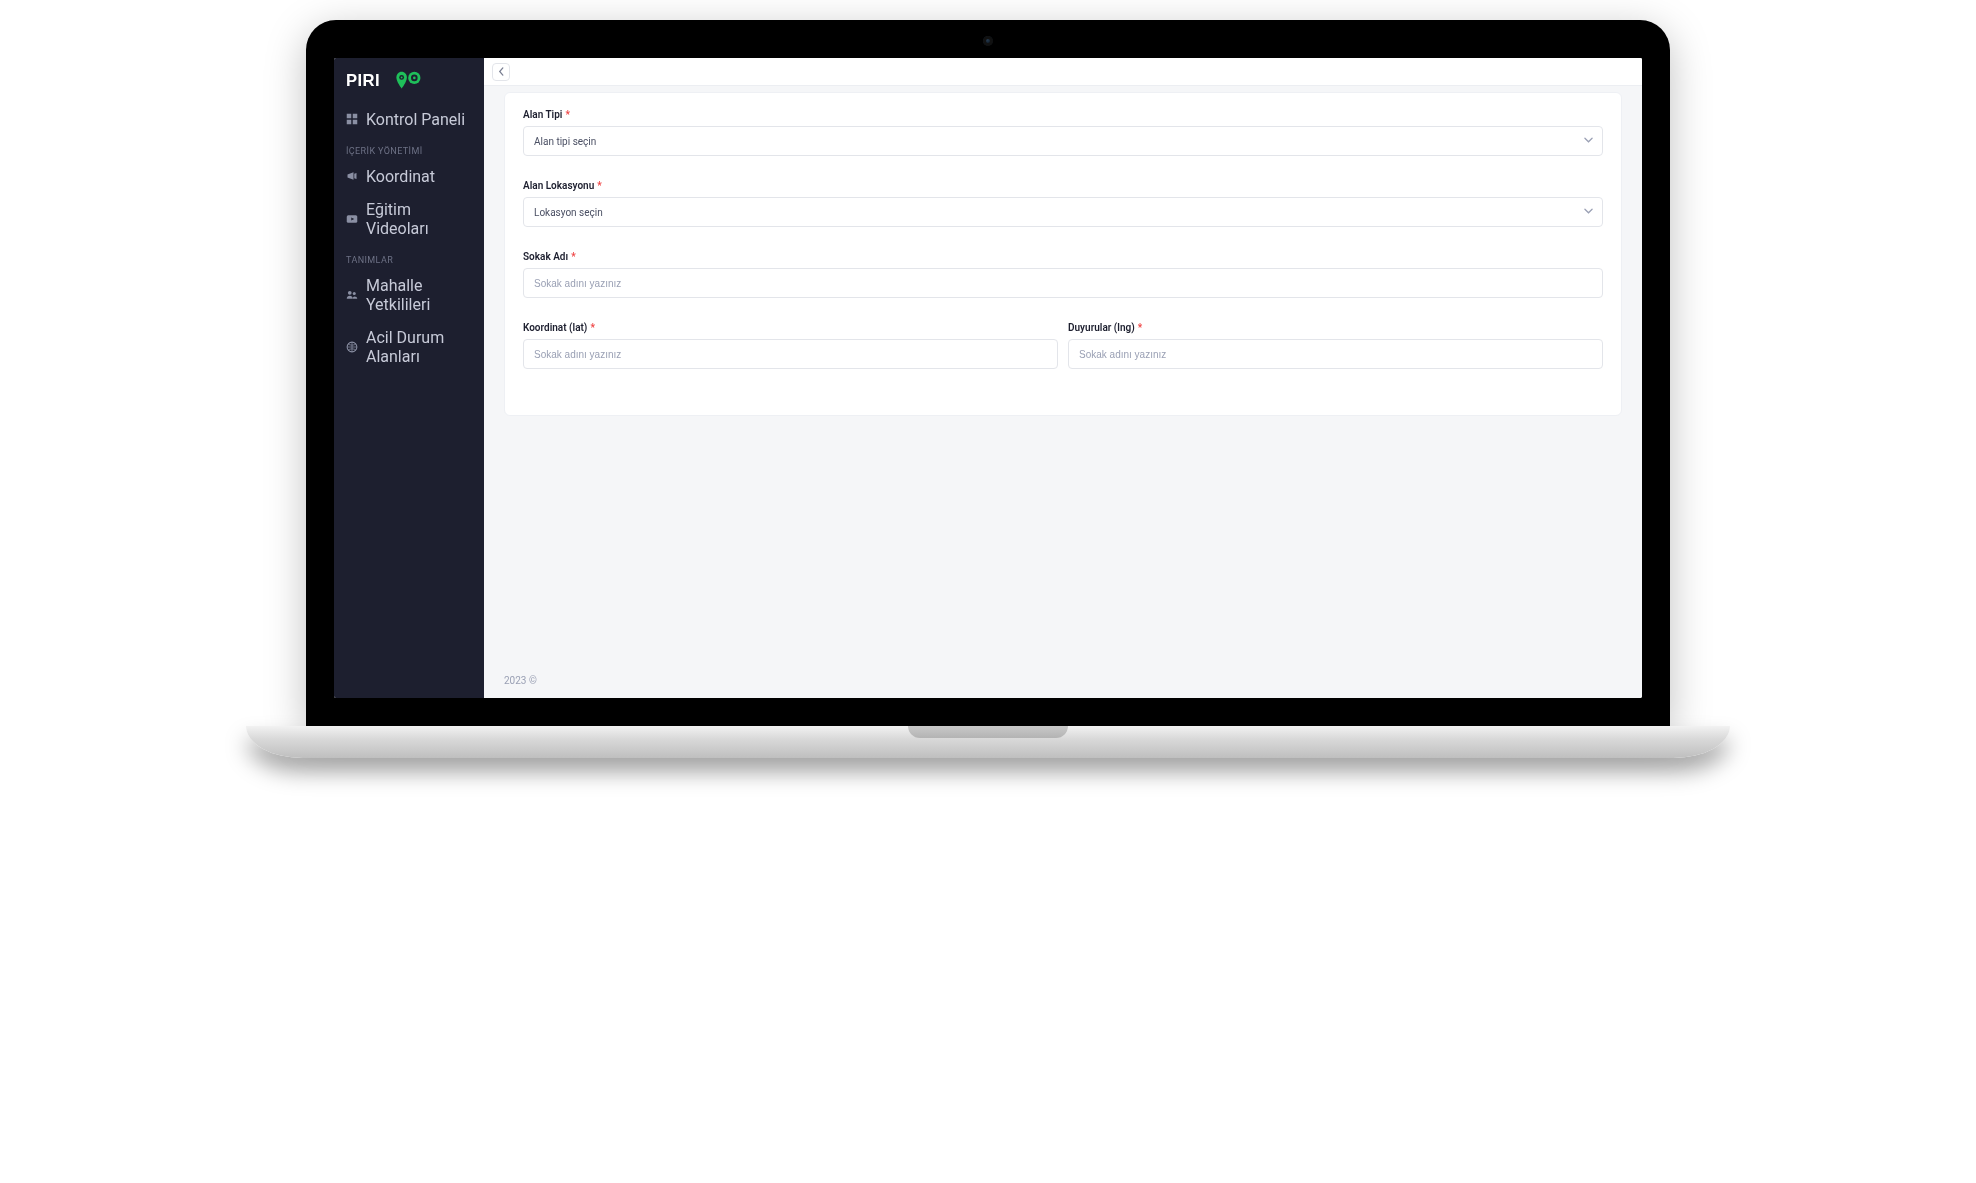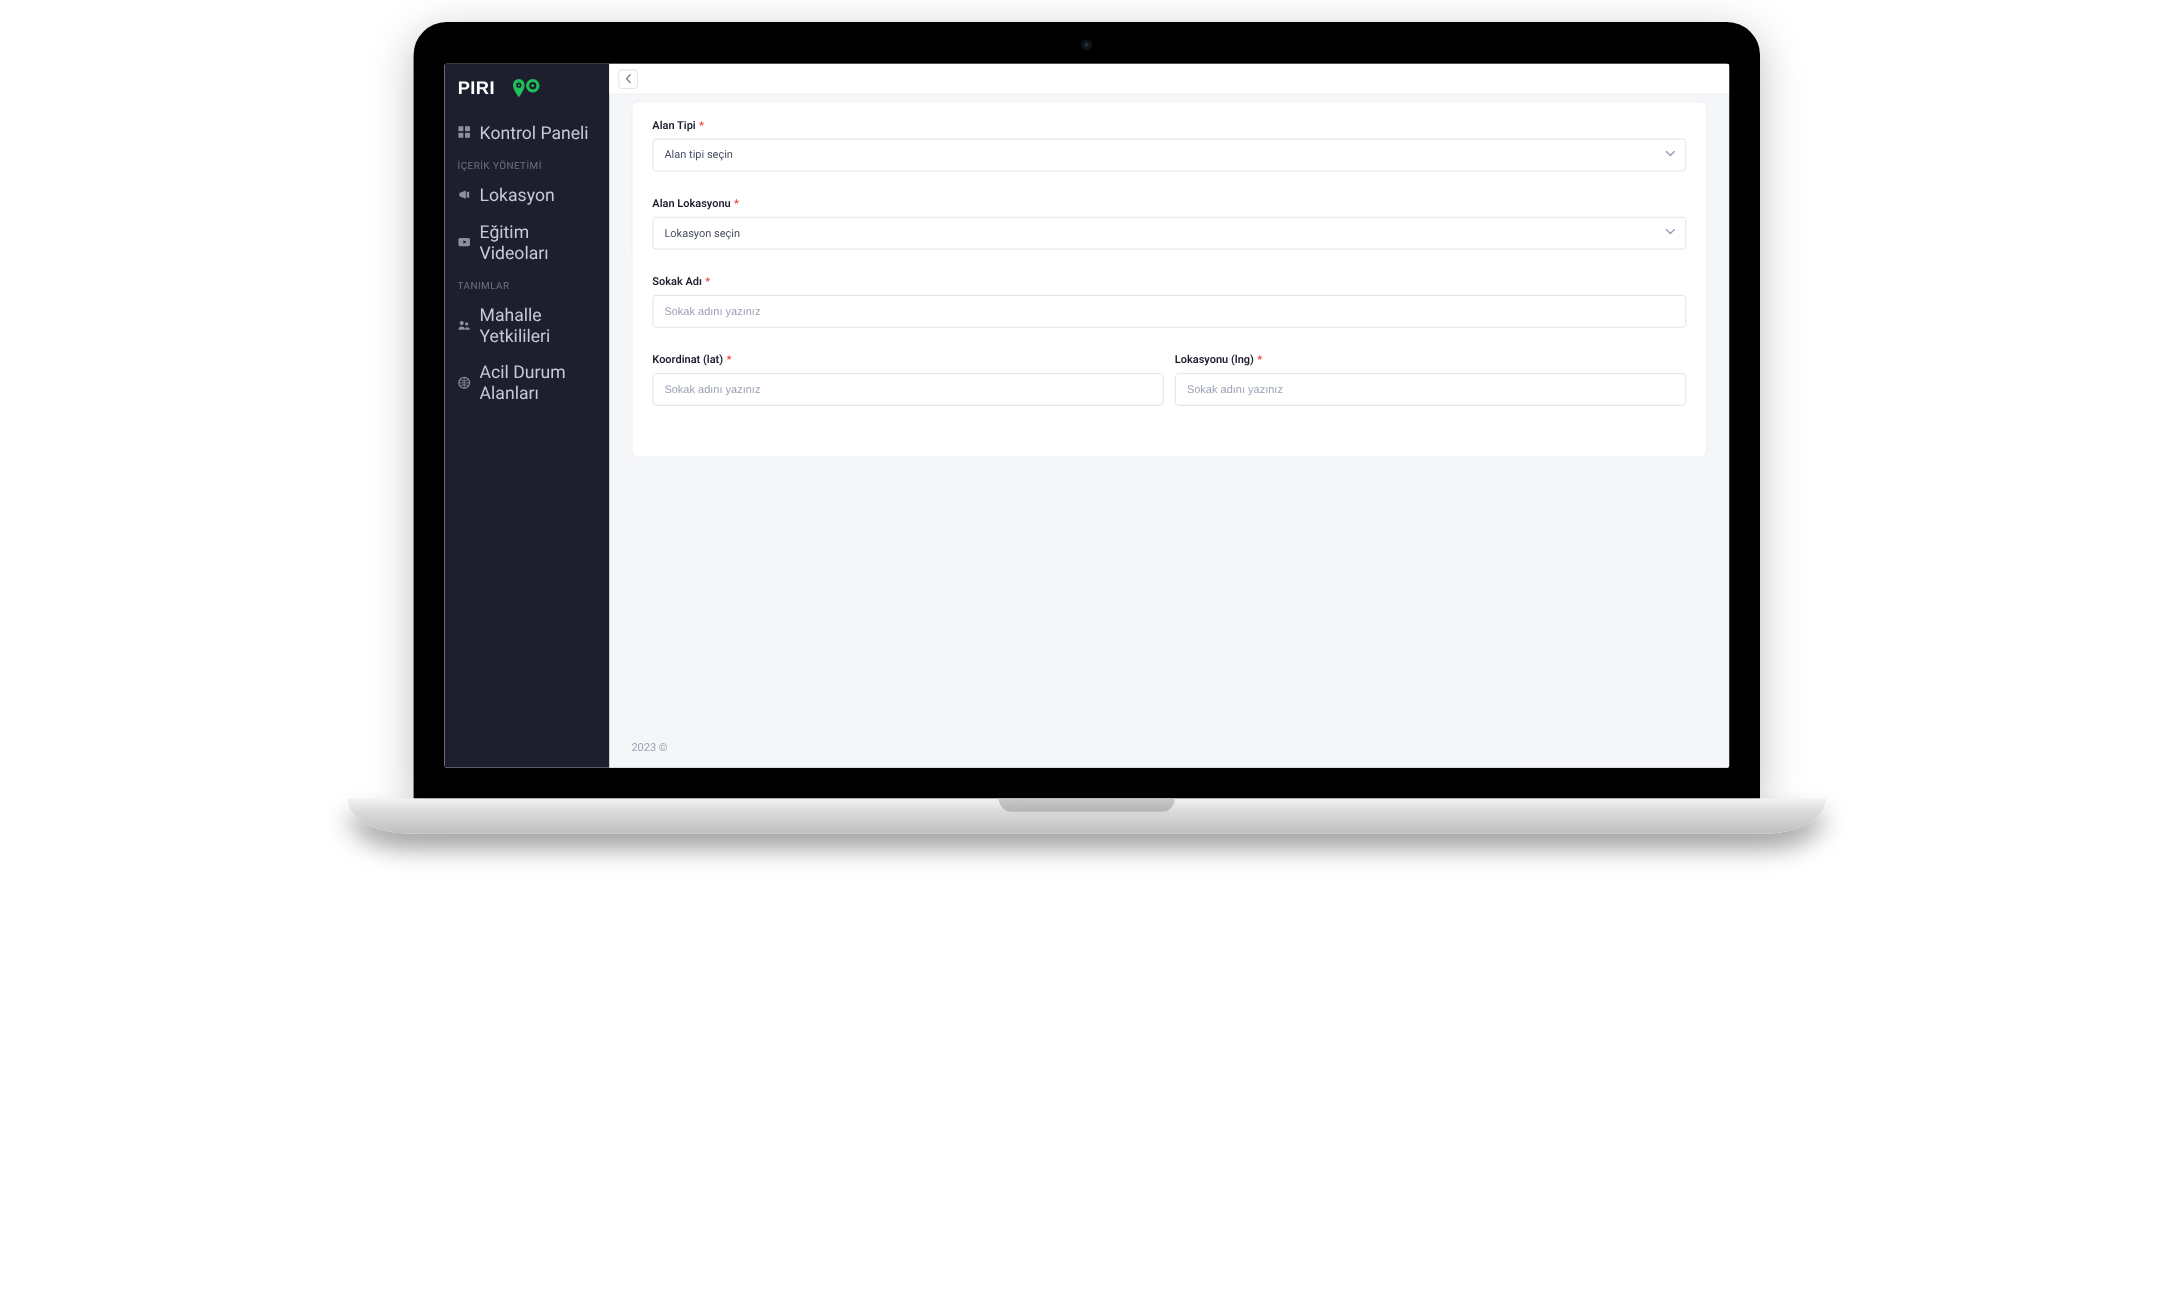--- a/index.html
+++ b/index.html
@@ -9,21 +9,21 @@
     display: flex;
     justify-content: center;
     align-items: flex-start;
     min-height: 100vh;
     padding: 20px;
   }
 
   
   .laptop-wrap {
     position: relative;
-    width: 1224px;
+    width: 1364px;
   }
   .laptop-bezel {
     position: relative;
     background: #000;
     border-radius: 30px 30px 0 0;
     padding: 38px 28px 28px 28px;
     box-shadow: 0 10px 40px rgba(0,0,0,0.25);
   }
   .camera {
     position: absolute;
@@ -235,21 +235,21 @@
         </div>
 
         <div class="nav-section">İÇERİK YÖNETİMİ</div>
 
         <div class="nav-item">
           <span class="nav-icon">
             <svg viewBox="0 0 16 16" width="12">
                 <path d="M2 6 L10 3 L10 13 L2 10 Z M11 5 L14 4 L14 12 L11 11 Z" fill="currentColor"></path>
               </svg>
           </span>
-          <span>Lokasyon</span>
+          <span>Koordinat</span>
         </div>
 
         <div class="nav-item">
           <span class="nav-icon">
             <svg viewBox="0 0 16 16" width="12">
                 <rect x="1" y="3" width="14" height="10" rx="2" fill="currentColor"></rect>
                 <path d="M7 6 L11 8 L7 10 Z" fill="#1d1f2f"></path>
               </svg>
           </span>
           <span>Eğitim Videoları</span>
@@ -333,21 +333,21 @@
           <div class="form-row form-row-split">
             <div class="form-col">
               <div class="form-label">
                 <span>Koordinat (lat)</span>
                 <span class="req">*</span>
               </div>
               <input class="form-control" placeholder="Sokak adını yazınız" style="">
             </div>
             <div class="form-col">
               <div class="form-label">
-                <span>Lokasyonu (lng)</span>
+                <span>Duyurular (lng)</span>
                 <span class="req">*</span>
               </div>
               <input class="form-control" placeholder="Sokak adını yazınız" style="">
             </div>
           </div>
 
         </div>
 
         <div class="footer">
           <span>2023 ©</span>

